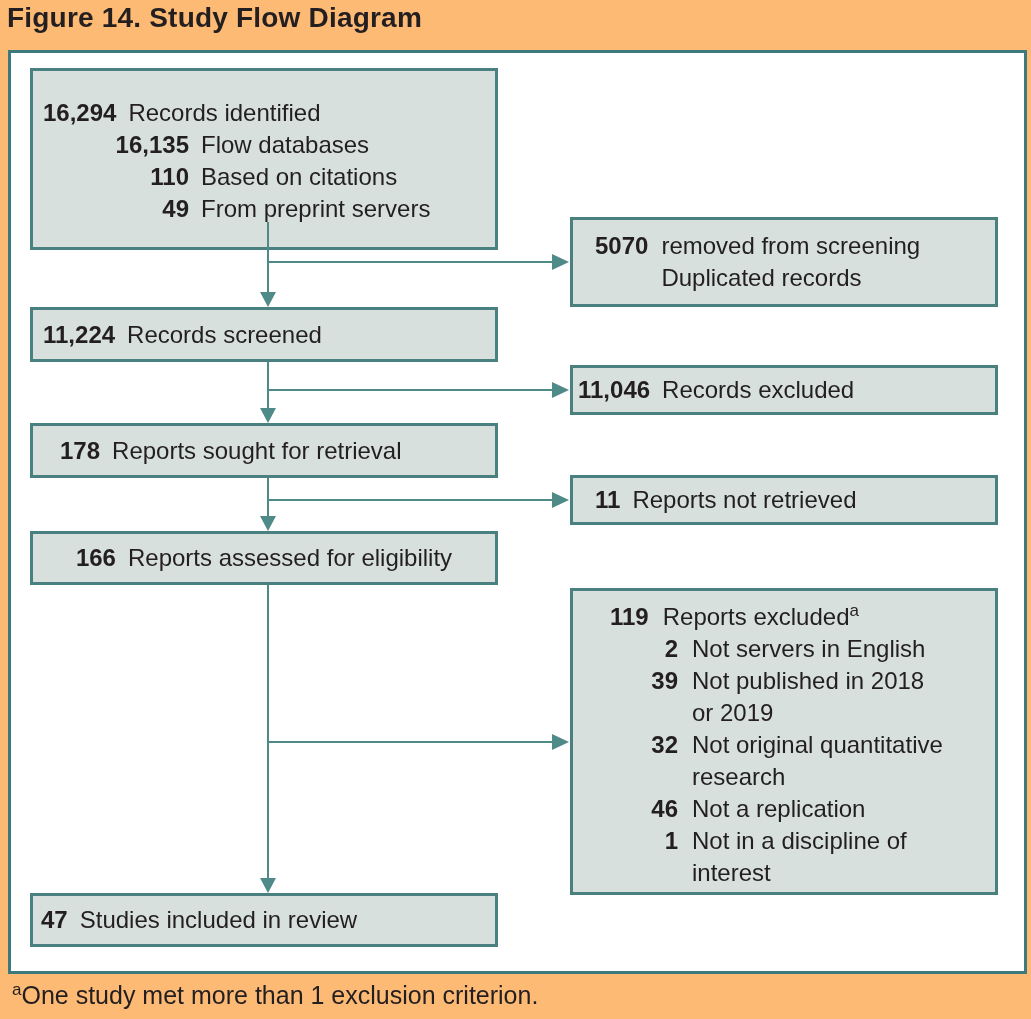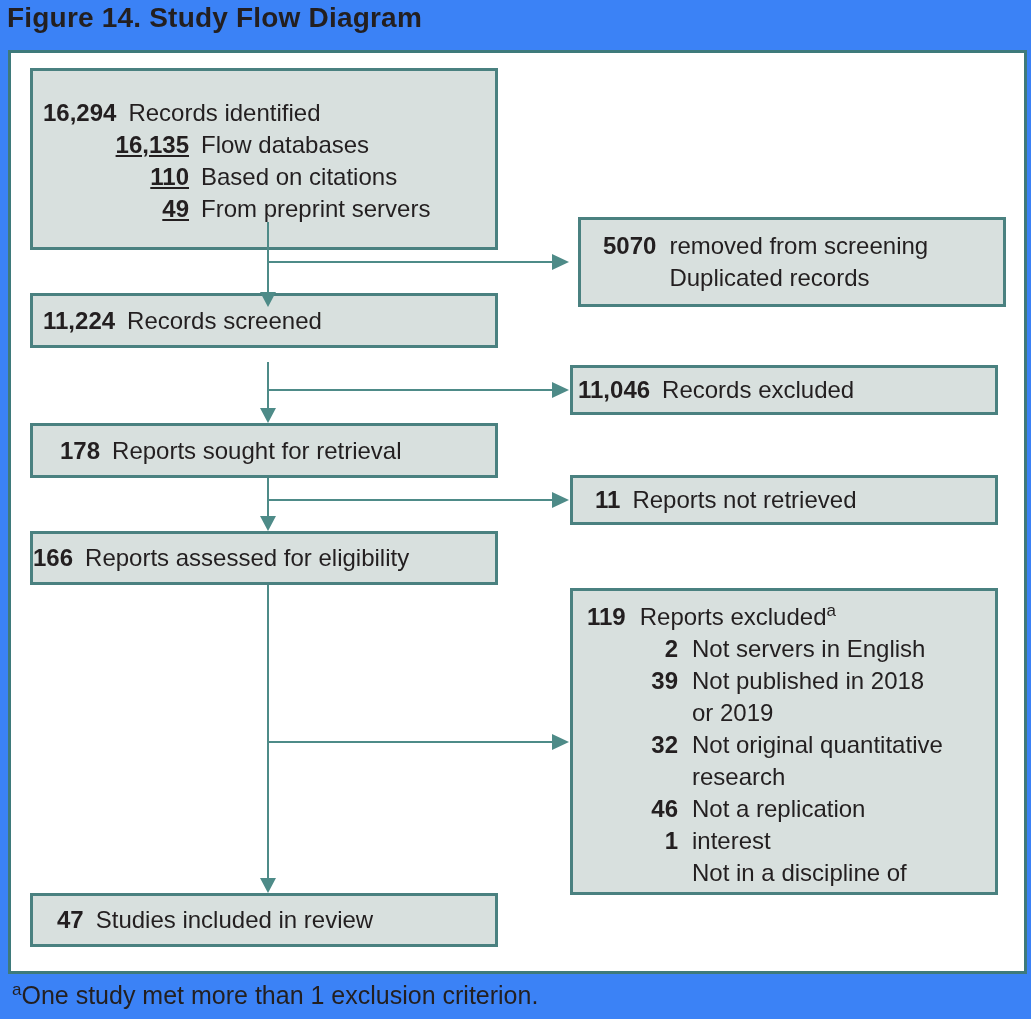--- a/index.html
+++ b/index.html
@@ -1,17 +1,17 @@
 <!DOCTYPE html>
 <html style="--frame_border: #3e7a7b; --box_border: #4a8180; --box_fill: #d8e0de; --arrow: #4e8b88; --text: #231f20;"><head>
 <meta charset="utf-8">
 <style>
   html,body{margin:0;padding:0;background:#ffffff;}
   .canvas{
-    position:relative;width:1031px;height:1019px;background:#3b82f6;
+    position:relative;width:1031px;height:1019px;background:#fdba74;
     font-family:"Liberation Sans",sans-serif;color:var(--text,#231f20);
     overflow:hidden;
   }
   .fig-title{
     position:absolute;left:7px;top:2px;margin:0;
     font-size:28px;font-weight:700;letter-spacing:.2px;
   }
   .frame{
     position:absolute;left:8px;top:50px;width:1019px;height:924px;
     border:3px solid var(--frame_border,#3e7a7b);box-sizing:border-box;background:#ffffff;
@@ -20,23 +20,23 @@
     position:absolute;box-sizing:border-box;
     background:var(--box_fill,#d8e0de);
     border:3px solid var(--box_border,#4a8180);
     font-size:24px;line-height:32px;
   }
   .vcenter{display:flex;flex-direction:column;justify-content:center;}
   .row{display:flex;align-items:flex-start;}
   .num{font-weight:700;white-space:nowrap;}
   .row .num{margin-right:12px;}
   .sub .num{text-align:right;margin-right:12px;}
-  .b1 .sub .num{width:146px;text-decoration:underline;}
+  .b1 .sub .num{width:146px;}
   .r4 .sub .num{width:91px;margin-right:14px;}
-  .r4 .main .num{margin-right:14px;}
+  .r4 .main .num{margin-right:14px;margin-left:23px;}
   .r1 .num{margin-right:13px;}
   .lines div{white-space:nowrap;}
   sup{font-size:17px;line-height:0;vertical-align:super;}
   .vline{position:absolute;width:2px;background:var(--arrow,#4e8b88);}
   .hline{position:absolute;height:2px;background:var(--arrow,#4e8b88);}
   .arr-down{
     position:absolute;width:0;height:0;
     border-left:8px solid transparent;border-right:8px solid transparent;
     border-top:15px solid var(--arrow,#4e8b88);
   }
@@ -68,49 +68,49 @@
     <div class="row sub">
       <span class="num">110</span>
       <span>Based on citations</span>
     </div>
     <div class="row sub">
       <span class="num">49</span>
       <span>From preprint servers</span>
     </div>
   </div>
 
-  <div class="box vcenter" style="left:30px;top:293px;width:468px;height:55px;padding-left:10px;">
+  <div class="box vcenter" style="left:30px;top:307px;width:468px;height:55px;padding-left:10px;">
     <div class="row">
       <span class="num">11,224</span>
       <span>Records screened</span>
     </div>
   </div>
 
   <div class="box vcenter" style="left:30px;top:423px;width:468px;height:55px;padding-left:27px;">
     <div class="row">
       <span class="num">178</span>
       <span>Reports sought for retrieval</span>
     </div>
   </div>
 
-  <div class="box vcenter" style="left:30px;top:531px;width:468px;height:54px;">
+  <div class="box vcenter" style="left:30px;top:531px;width:468px;height:54px;align-items:center;">
     <div class="row">
       <span class="num">166</span>
       <span>Reports assessed for eligibility</span>
     </div>
   </div>
 
-  <div class="box vcenter" style="left:30px;top:893px;width:468px;height:54px;padding-left:24px;">
+  <div class="box vcenter" style="left:30px;top:893px;width:468px;height:54px;padding-left:8px;">
     <div class="row">
       <span class="num">47</span>
       <span>Studies included in review</span>
     </div>
   </div>
 
-  <div class="box r1" style="left:570px;top:217px;width:428px;height:90px;padding:10px 4px 0 22px;margin-left:8px;">
+  <div class="box r1" style="left:570px;top:217px;width:428px;height:90px;padding:10px 4px 0 22px;">
     <div class="row">
       <span class="num">5070</span>
       <span class="lines">
         <div>removed from screening</div>
         <div>Duplicated records</div>
       </span>
     </div>
   </div>
 
   <div class="box vcenter" style="left:570px;top:365px;width:428px;height:50px;padding-left:5px;">
@@ -154,22 +154,22 @@
     </div>
     <div class="row sub">
       <span class="num">46</span>
       <span class="lines">
           <div>Not a replication</div>
         </span>
     </div>
     <div class="row sub">
       <span class="num">1</span>
       <span class="lines">
+        <div>Not in a discipline of</div>
         <div>interest</div>
-        <div>Not in a discipline of</div>
       </span>
     </div>
   </div>
 
   <div class="vline" style="left:267px;top:222px;height:72px;"></div>
   <div class="arr-down" style="left:260px;top:292px;"></div>
   <div class="hline" style="left:268px;top:261px;width:286px;"></div>
   <div class="arr-right" style="left:552px;top:254px;"></div>
 
   <div class="vline" style="left:267px;top:362px;height:48px;"></div>

